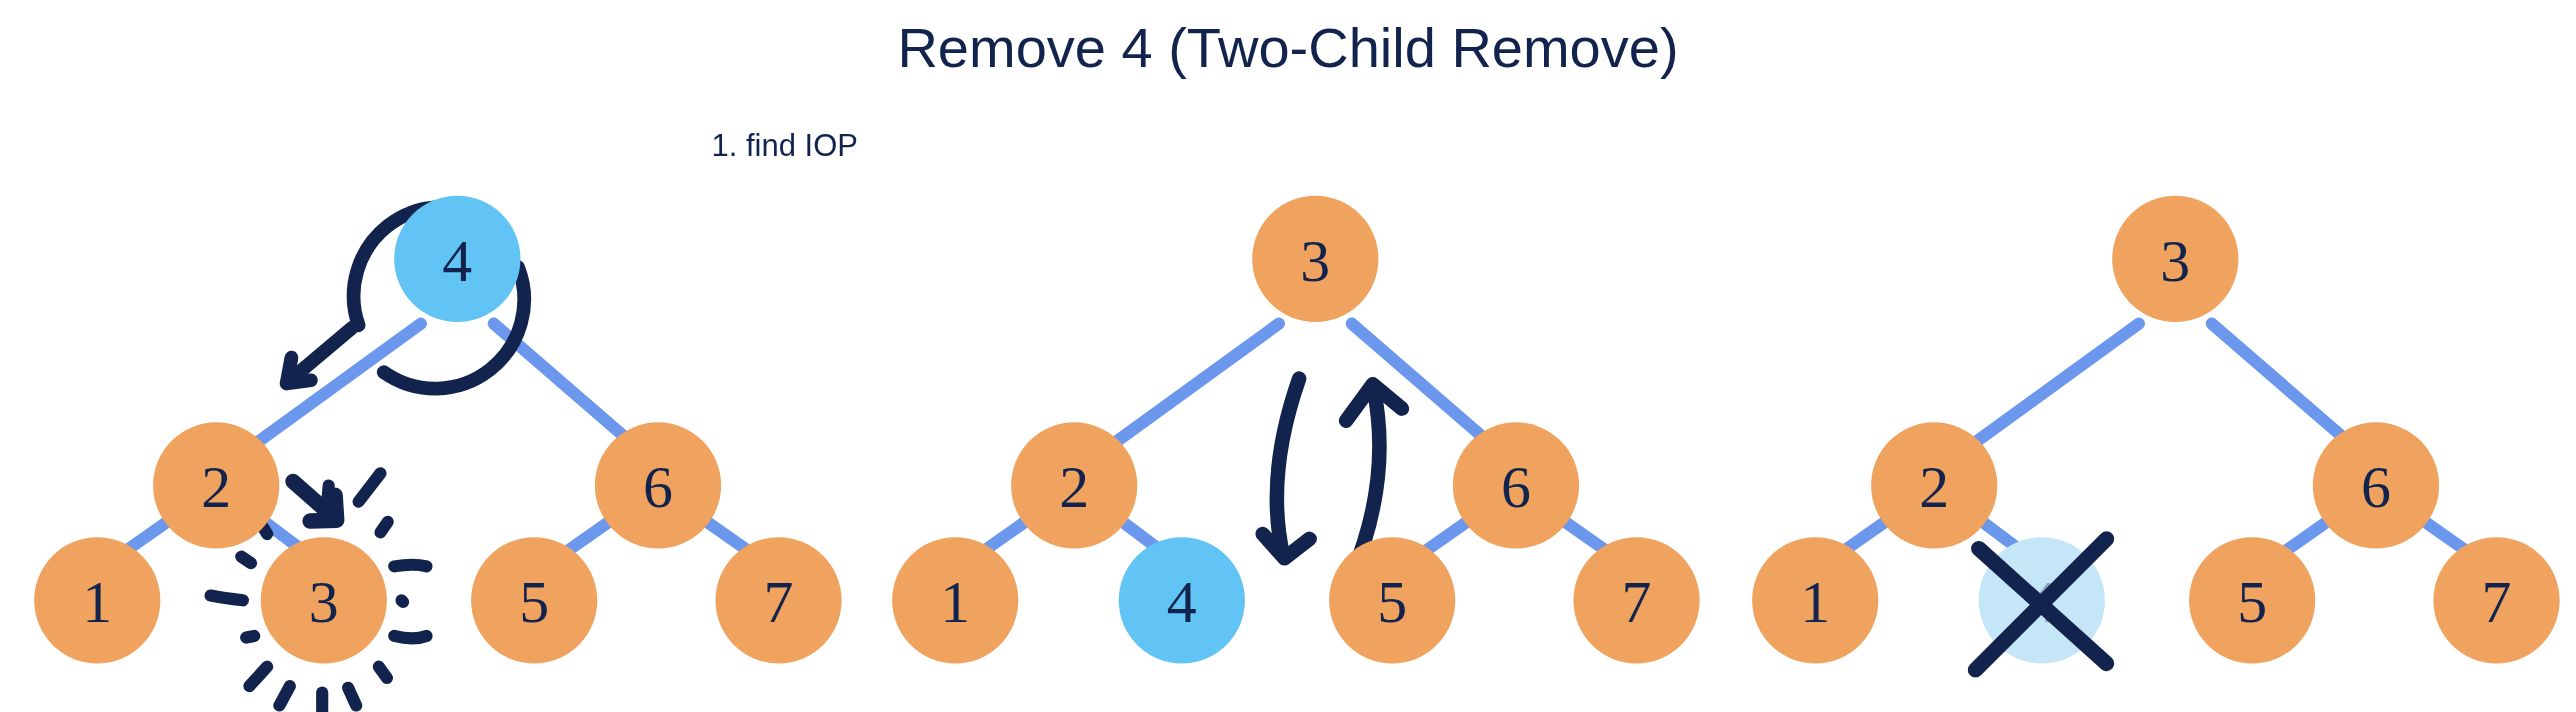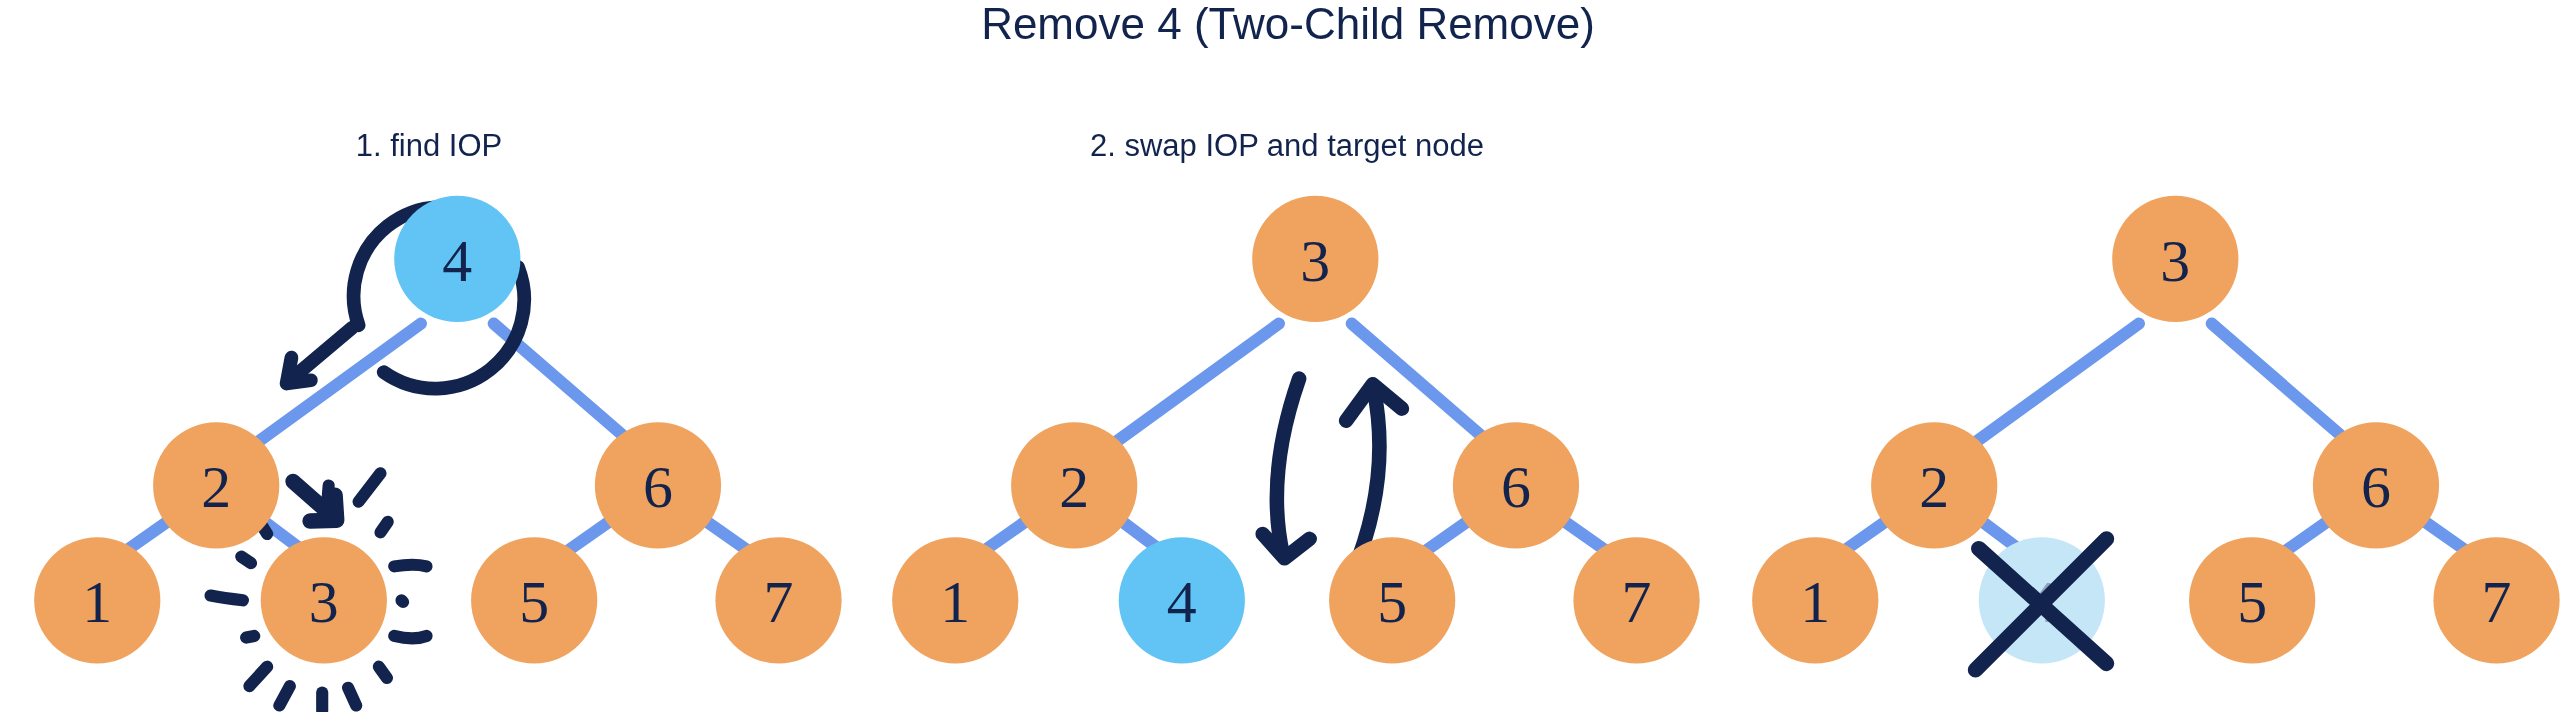--- a/index.html
+++ b/index.html
@@ -14,25 +14,25 @@
     color: #12244E;
     overflow: hidden;
     position: relative;
   }
   #page-title {
     position: absolute;
     top: 0;
     left: 0;
     width: 2576px;
     text-align: center;
-    font-size: 44px;
+    font-size: 56px;
     font-weight: 400;
     color: #12244E;
     line-height: 1;
-    padding-top: 2px;
+    padding-top: 20px;
     letter-spacing: 0px;
     white-space: nowrap;
   }
   .panels {
     position: absolute;
     top: 0;
     left: 0;
     width: 2576px;
     height: 712px;
   }
@@ -44,21 +44,21 @@
   }
   #panel-1 { left: 0px; }
   #panel-2 { left: 858px; }
   #panel-3 { left: 1718px; }
 
   .panel-caption {
     position: absolute;
     top: 128px;
     left: 0;
     width: 858px;
-    text-align: center;
+    text-align: right;
     font-size: 31px;
     font-weight: 400;
     color: #12244E;
     white-space: nowrap;
   }
   .tree-svg {
     position: absolute;
     top: 0;
     left: 0;
     width: 858px;
@@ -172,21 +172,20 @@
         </g>
         <g>
           <circle cx="962" cy="742" r="78" fill="#EFA35E"></circle>
           <text class="node-label" x="962" y="744">7</text>
         </g>
       </g>
     </svg>
   </div>
 
   <div class="panel" id="panel-2">
-    <div class="panel-caption">2. swap IOP and target node</div>
     <svg class="tree-svg" viewBox="0 0 1060 880">
 
       <g>
         <line class="edge" x1="520" y1="400" x2="272" y2="580"></line>
         <line class="edge" x1="610" y1="400" x2="818" y2="580"></line>
         <line class="edge" x1="222" y1="634" x2="128" y2="700"></line>
         <line class="edge" x1="312" y1="634" x2="400" y2="700"></line>
         <line class="edge" x1="768" y1="634" x2="674" y2="700"></line>
         <line class="edge" x1="858" y1="634" x2="952" y2="700"></line>
       </g>

